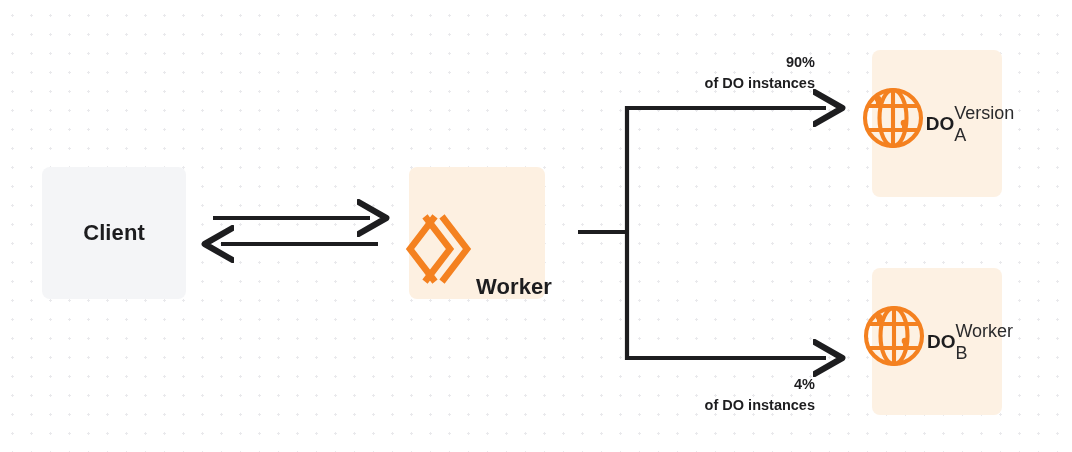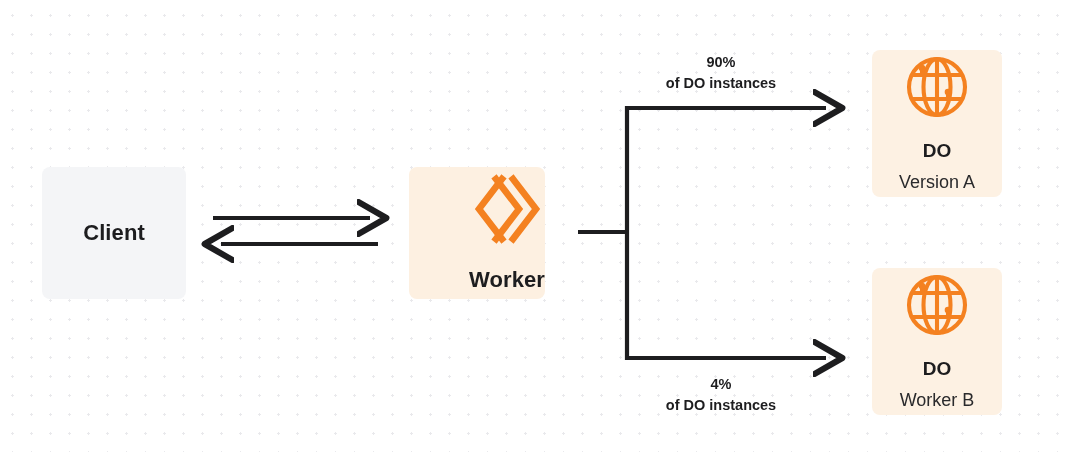--- a/index.html
+++ b/index.html
@@ -17,25 +17,24 @@
     background-position: 3px 6px;
     overflow: hidden;
     font-family: "Liberation Sans", sans-serif;
   }
 
   
   .node {
     position: absolute;
     border-radius: 8px;
     display: flex;
-    flex-direction: column;
+    flex-direction: row;
     align-items: center;
     justify-content: center;
     box-sizing: border-box;
-    gap: 8px;
   }
   .node-client {
     left: 42px;
     top: 167px;
     width: 144px;
     height: 132px;
     background: #f4f5f7;
   }
   .node-worker {
     left: 409px;
@@ -94,21 +93,21 @@
     left: 0;
     top: 0;
     width: 1072px;
     height: 452px;
     pointer-events: none;
   }
 
   
   .edge-label {
     position: absolute;
-    text-align: center;
+    text-align: right;
     font-size: 14.5px;
     font-weight: bold;
     color: #1d1d1f;
     line-height: 1.42;
     white-space: nowrap;
   }
   .label-top {
     left: 627px;
     top: 52px;
     width: 188px;

